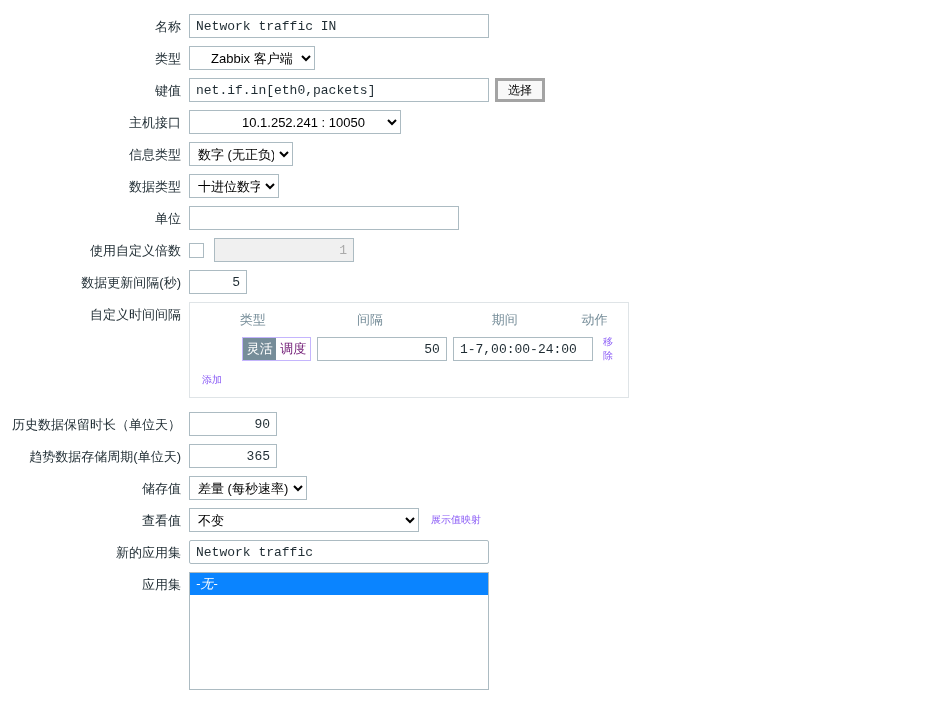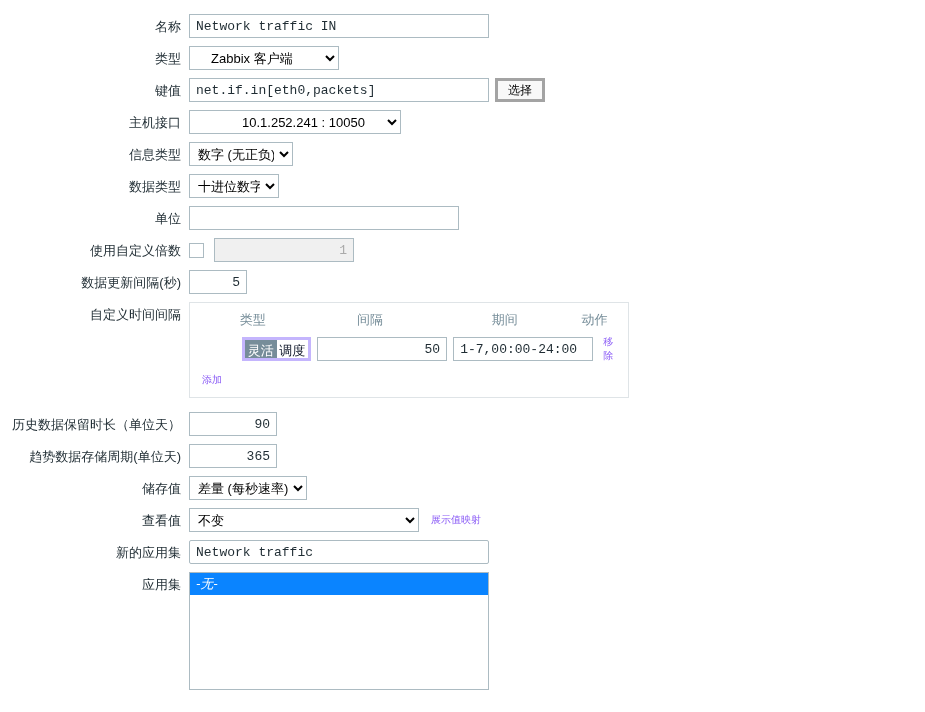--- a/index.html
+++ b/index.html
@@ -85,30 +85,30 @@
     display: flex;
     color: #768d99;
     font-size: 13px;
     padding: 2px 0 6px 0;
   }
   .int-h-type   { width: 104px; text-align: center; }
   .int-h-int    { width: 136px; text-align: center; }
   .int-h-period { width: 140px; text-align: center; }
   .int-h-act    { width: 44px;  text-align: center; }
   .int-row { display: flex; align-items: center; gap: 0; margin-bottom: 8px;}
-  .seg { display: flex; border: 3px solid #c4b5fd; height: 24px; width: 104px; margin-left: 40px; }
+  .seg { display: flex; border: 1px solid #c4b5fd; height: 24px; width: 104px; margin-left: 40px; }
   .seg div {
     flex: 1;
     text-align: center;
     line-height: 22px;
     font-size: 13px;
     cursor: pointer;
   }
   .seg .active { background: #768d99; color: #fff; }
-  .seg .inactive { background: #fff; color: #0f172a; }
+  .seg .inactive { background: #fff; color: #701a75; }
   .int-interval { width: 130px; text-align: right; margin-left: 6px; }
   .int-period   { width: 140px; margin-left: 6px; }
   .link {
     color: #8b5cf6;
     cursor: pointer;
     font-size: 10px;
     margin-left: 10px;
   }
   .link.nm { margin-left: 0; }
   .new-app-input {
@@ -129,21 +129,21 @@
   }
   .listbox .opt {
     padding: 2px 6px;
     font-style: italic;
     font-size: 13px;
   }
   .listbox .opt.selected {
     background: #0a84ff;
     color: #fff;
   }
-  .sel-130 { width: 150px; padding-left: 17px; }
+  .sel-130 { width: 126px; padding-left: 17px; }
   .sel-210 { width: 212px; padding-left: 48px; }
   .sel-100 { width: 104px; text-align: center; }
   .sel-88  { width: 90px; }
   .sel-120 { width: 118px; }
   .sel-230 { width: 230px; }
 </style>
 </head>
 <body>
 
 <div class="form">

